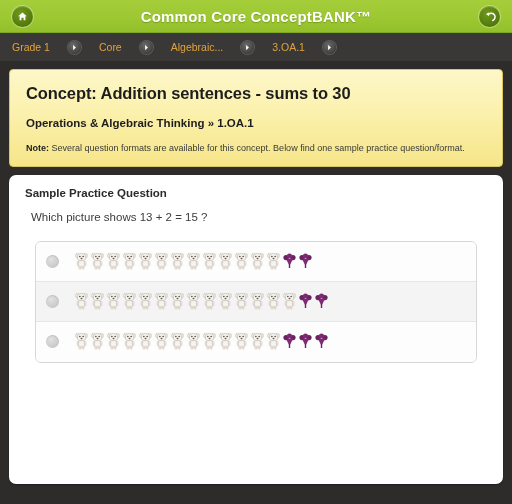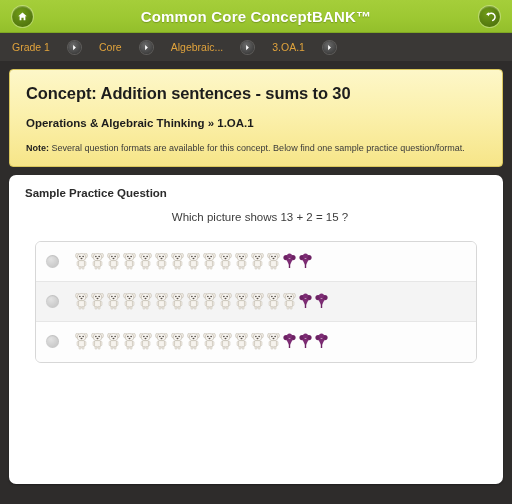--- a/index.html
+++ b/index.html
@@ -108,21 +108,20 @@
   .q-heading {
     font-size: 11.5px;
     font-weight: bold;
     color: #2b2b2b;
     margin: 0 0 12px 2px;
   }
   .q-text {
     font-size: 11.5px;
     color: #3c3c3c;
     margin: 0 0 18px 8px;
-    text-align: center;
   }
 
   
   .choices {
     margin: 0 12px 0 12px;
     border: 1px solid #d7d7d7;
     border-radius: 6px;
     background: #fbfbfb;
     overflow: hidden;
   }

